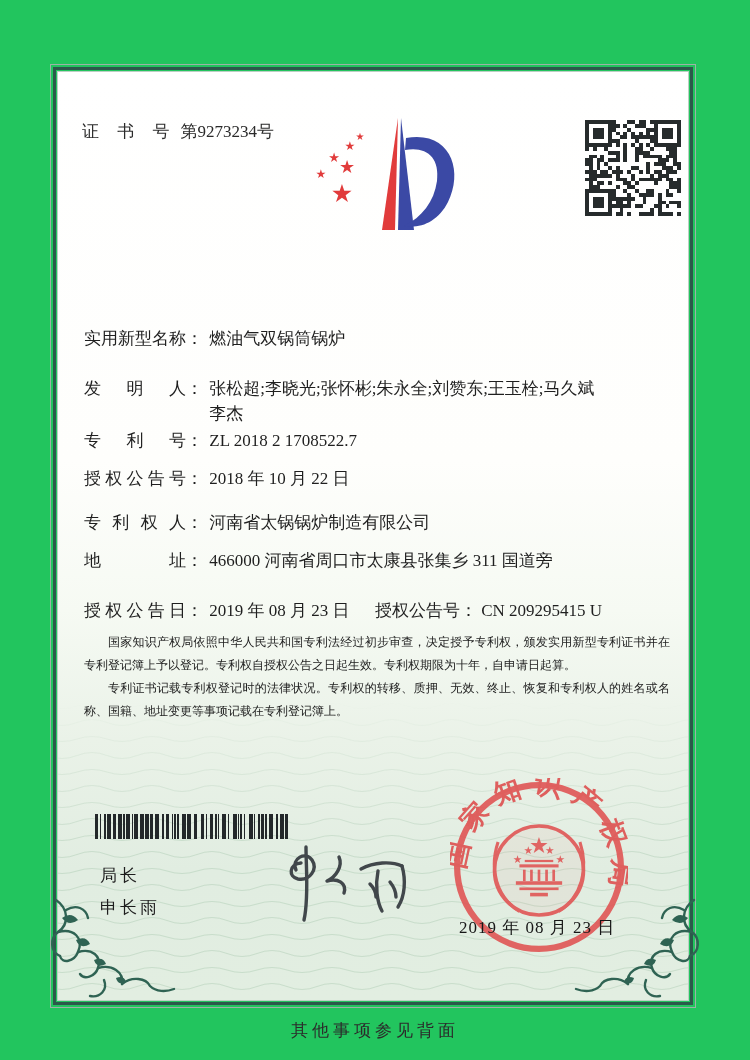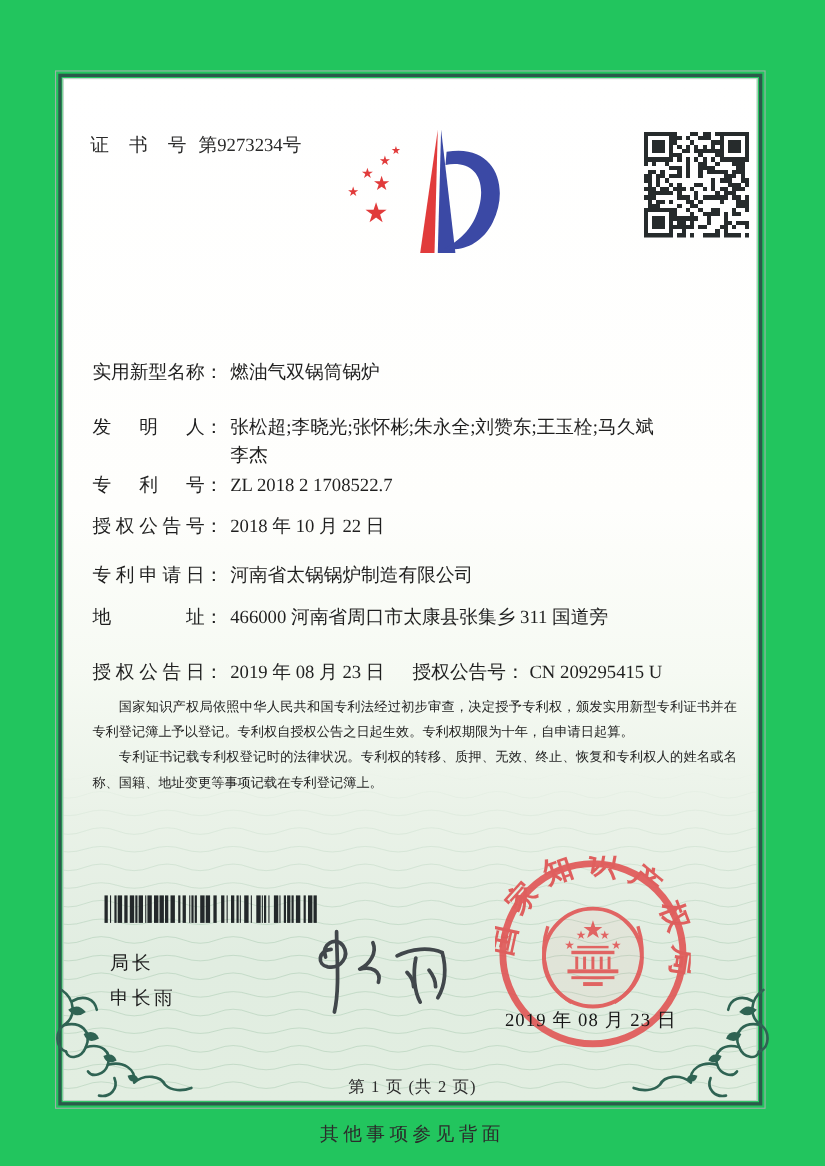--- a/index.html
+++ b/index.html
@@ -488,21 +488,21 @@
       <span class="flabel">专利号</span><span class="colon">：</span>
       <span class="fvalue">ZL 2018 2 1708522.7</span>
     </div>
 
     <div class="row" style="top:466px">
       <span class="flabel">授权公告号</span><span class="colon">：</span>
       <span class="fvalue">2018 年 10 月 22 日</span>
     </div>
 
     <div class="row" style="top:510px">
-      <span class="flabel">专利申请日</span><span class="colon">：</span>
+      <span class="flabel">专利权人</span><span class="colon">：</span>
       <span class="fvalue">河南省太锅锅炉制造有限公司</span>
     </div>
 
     <div class="row" style="top:548px">
       <span class="flabel">地址</span><span class="colon">：</span>
       <span class="fvalue">466000  河南省周口市太康县张集乡 311 国道旁</span>
     </div>
 
     <div class="row" style="top:598px">
       <span class="flabel">授权公告日</span><span class="colon">：</span>
@@ -565,16 +565,15 @@
             <rect x="78" y="123" width="44" height="3"></rect>
             <rect x="90" y="129" width="20" height="4"></rect>
           </g>
           <path d="M54,72 C44,102 52,134 78,150" fill="none" stroke="#e05050" stroke-width="3.5"></path>
           <path d="M146,72 C156,102 148,134 122,150" fill="none" stroke="#e05050" stroke-width="3.5"></path>
         </g>
       </g>
     </svg>
     <div class="seal-date">2019 年 08 月 23 日</div>
 
-    <div class="page-info">第 1 页 (共 2 页)</div>
     <div class="back-note">其他事项参见背面</div>
   </div>
 </div>
 
 </body></html>

